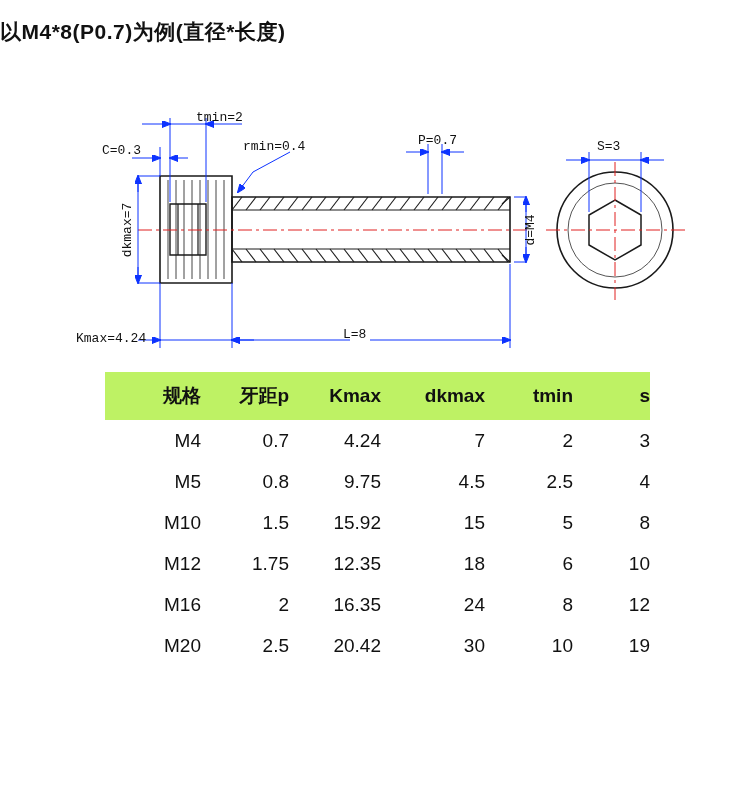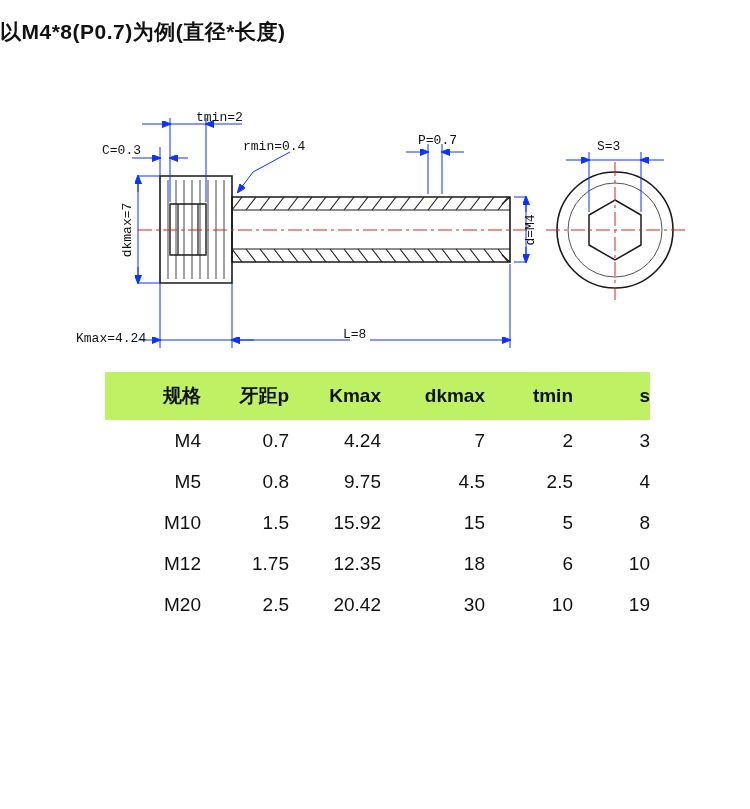--- a/index.html
+++ b/index.html
@@ -290,20 +290,28 @@
         </tr>
         <tr>
           <td>M12</td>
           <td>1.75</td>
           <td>12.35</td>
           <td>18</td>
           <td>6</td>
           <td>10</td>
         </tr>
         <tr>
+          <td>M16</td>
+          <td>2</td>
+          <td>16.35</td>
+          <td>24</td>
+          <td>8</td>
+          <td>12</td>
+        </tr>
+        <tr>
           <td>M20</td>
           <td>2.5</td>
           <td>20.42</td>
           <td>30</td>
           <td>10</td>
           <td>19</td>
         </tr>
       </tbody>
     </table>
   </div>

